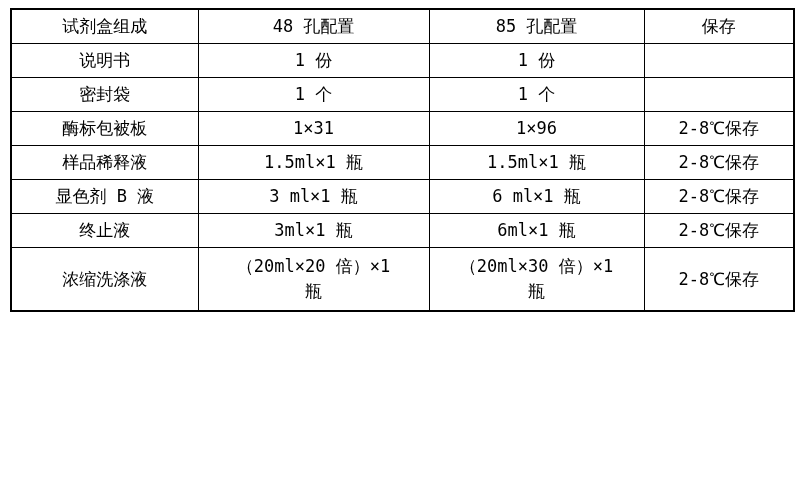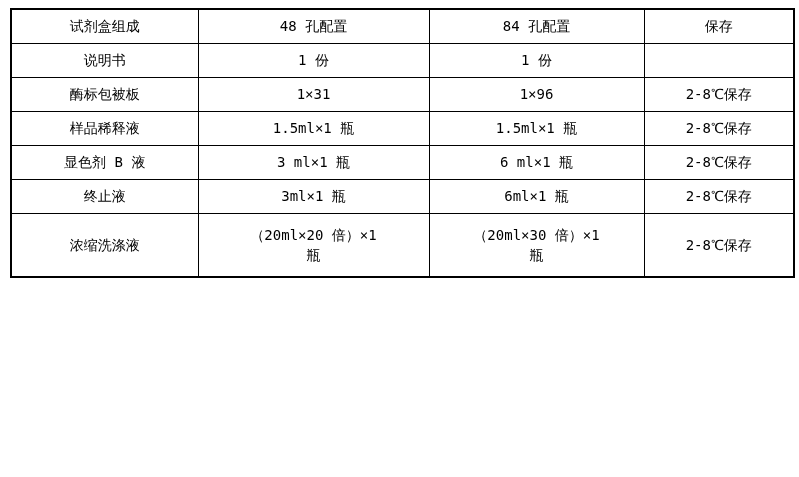--- a/index.html
+++ b/index.html
@@ -21,21 +21,21 @@
     border-collapse: collapse;
     table-layout: fixed;
     width: 783px;
     border: 2px solid #000000;
   }
   table.kit-table td,
   table.kit-table th {
     border: 1.5px solid #000000;
     text-align: center;
     vertical-align: middle;
-    font-size: 14px;
+    font-size: 17px;
     font-weight: normal;
     height: 33px;
     padding: 0 9px;
     white-space: pre-line;
     overflow: hidden;
     line-height: 1.45;
   }
   tr.tall-row td {
     height: 62px;
   }
@@ -56,27 +56,33 @@
     <colgroup>
       <col class="c0">
         <col class="c1">
         <col class="c2">
         <col class="c3">
     </colgroup>
     <tbody>
       <tr>
         <th>试剂盒组成</th>
         <th>48 孔配置</th>
-        <th>84 孔配置</th>
+        <th>85 孔配置</th>
         <th>保存</th>
       </tr>
       <tr>
         <td>说明书</td>
         <td>1 份</td>
         <td>1 份</td>
+        <td></td>
+      </tr>
+      <tr>
+        <td>密封袋</td>
+        <td>1 个</td>
+        <td>1 个</td>
         <td></td>
       </tr>
       <tr>
         <td>酶标包被板</td>
         <td>1×31</td>
         <td>1×96</td>
         <td>2-8℃保存</td>
       </tr>
       <tr>
         <td>样品稀释液</td>

